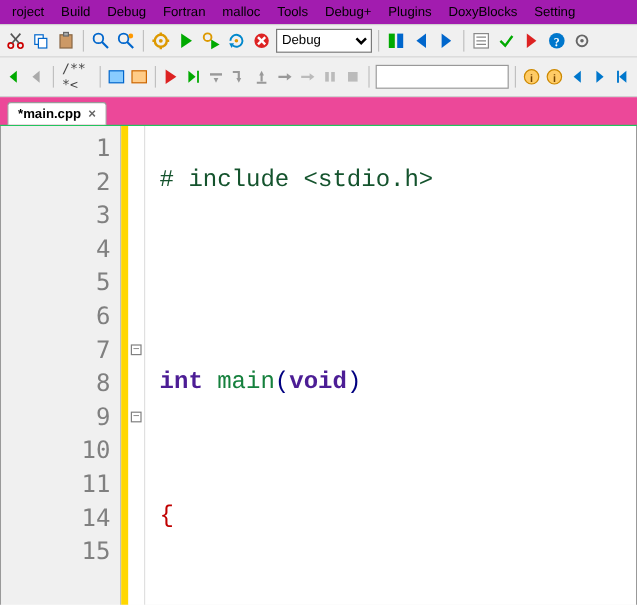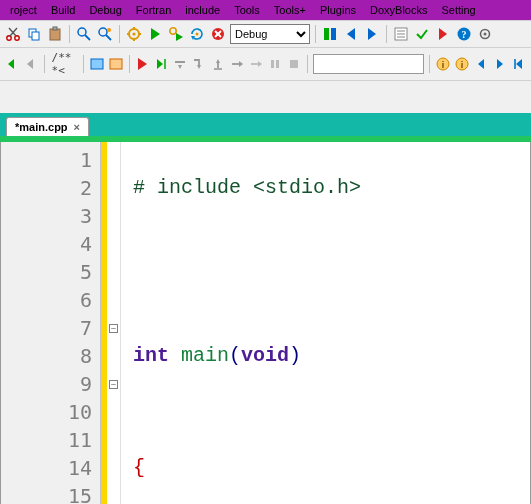--- a/index.html
+++ b/index.html
@@ -7,21 +7,21 @@
 
 .menubar { display: flex; gap: 2px; padding: 2px 4px; background: #a21caf; border-bottom: 1px solid #d0d0d0; font-size: 11px; }
 .menubar span { padding: 2px 6px; cursor: default; }
 
 .toolbar { display: flex; align-items: center; gap: 3px; padding: 3px 4px; background: #f0f0f0; border-bottom: 1px solid #d0d0d0; flex-wrap: nowrap; overflow: hidden; }
 .toolbar .sep { width: 1px; height: 18px; background: #c0c0c0; margin: 0 2px; }
 .toolbar .icon { width: 18px; height: 18px; display: flex; align-items: center; justify-content: center; cursor: pointer; }
 .toolbar select { font-size: 11px; height: 20px; border: 1px solid #7a7a7a; background: white; min-width: 80px; }
 .toolbar .combo-empty { display: inline-block; height: 20px; border: 1px solid #999; background: white; }
 
-.tabbar { display: flex; background: #14b8a6; border-bottom: 6px solid #22c55e; padding-top: 4px; padding-left: 6px; margin-top: 32px; }
+.tabbar { display: flex; background: #ec4899; border-bottom: 1px solid #22c55e; padding-top: 4px; padding-left: 6px; }
 .tab { display: flex; align-items: center; gap: 6px; padding: 3px 8px; background: #fff; border: 1px solid #999; border-bottom: none; border-radius: 3px 3px 0 0; font-size: 11px; }
 .tab .close { color: #666; cursor: pointer; font-weight: bold; }
 
 .editor-wrap { display: flex; height: calc(100% - 96px); border: 1px solid #999; border-top: none; background: white; }
 .gutter { width: 100px; background: #f0f0f0; border-right: 1px solid #c0c0c0; text-align: right; color: #808080; font-family: Consolas, monospace; font-size: 20px; line-height: 28px; padding-right: 8px; padding-top: 4px; user-select:none;}
 .changebar { width: 6px; background: #ffd700; }
 .foldcol { width: 14px; background: #fff; border-right: 1px solid #e0e0e0; font-family: monospace; font-size: 10px; line-height: 28px; text-align: center; color: #808080; padding-top: 4px; user-select:none;}
 .foldcol .foldbox { display:inline-block; width:9px; height:9px; border:1px solid #808080; line-height:7px; font-size:9px; text-align:center; background:white; }
 .code { flex: 1; font-family: Consolas, "Courier New", monospace; font-size: 20px; line-height: 28px; padding-left: 12px; padding-top: 4px; white-space: pre; overflow: hidden; }
 
@@ -35,23 +35,23 @@
 svg { width:16px; height:16px; }
 </style>
 </head>
 <body>
 
 <div class="menubar">
   <span>roject</span>
   <span>Build</span>
   <span>Debug</span>
   <span>Fortran</span>
-  <span>include</span>
+  <span>malloc</span>
   <span>Tools</span>
-  <span>Tools+</span>
+  <span>Debug+</span>
   <span>Plugins</span>
   <span>DoxyBlocks</span>
   <span>Setting</span>
 </div>
 
 <div class="toolbar">
   <span class="icon">
       <svg viewBox="0 0 16 16">
         <circle cx="4" cy="12" r="2.2" fill="none" stroke="#c00" stroke-width="1.4"></circle>
         <circle cx="12" cy="12" r="2.2" fill="none" stroke="#c00" stroke-width="1.4"></circle>

